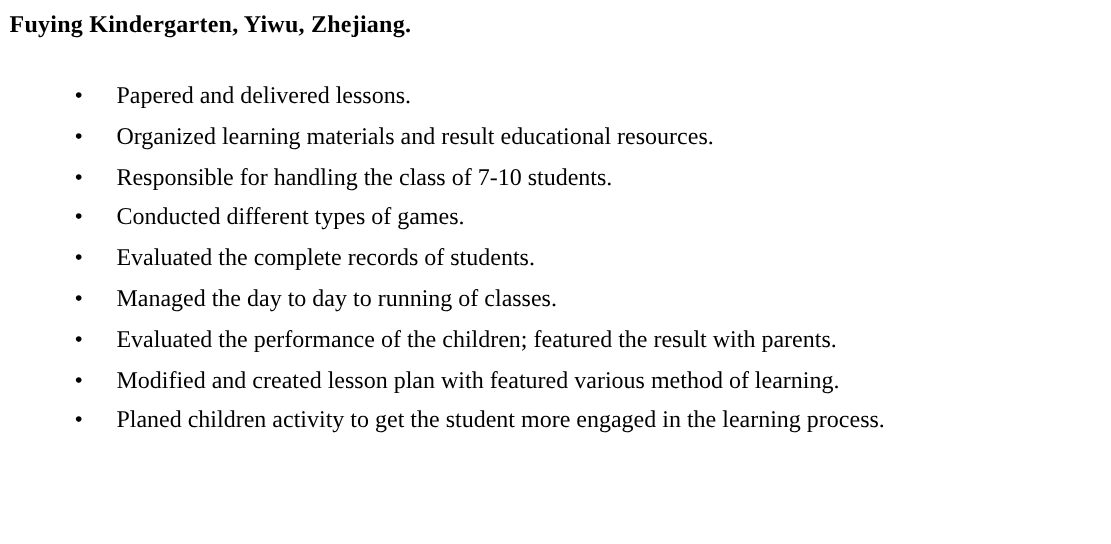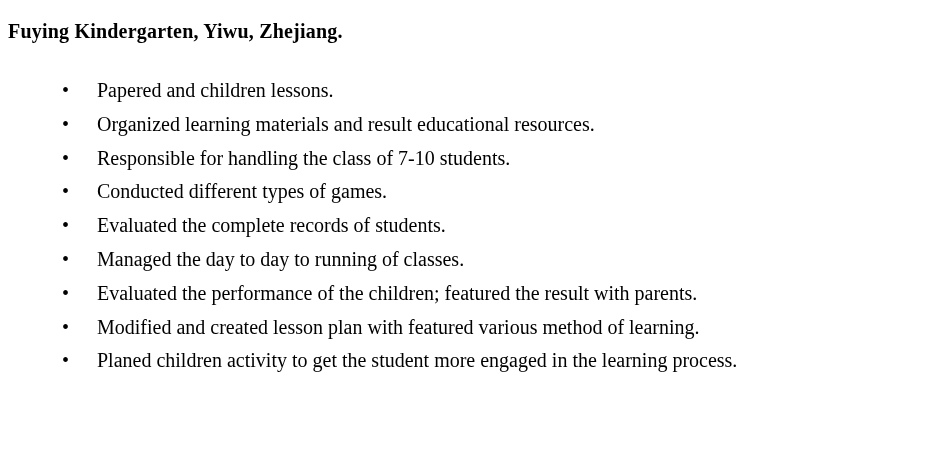--- a/index.html
+++ b/index.html
@@ -8,21 +8,21 @@
     background: #ffffff;
   }
   body {
     width: 926px;
     height: 453px;
     overflow: hidden;
     font-family: "Liberation Serif", "DejaVu Serif", serif;
     color: #000000;
   }
   .doc {
-    padding: 16px 12px 0 8px;
+    padding: 6px 12px 0 8px;
     box-sizing: border-box;
   }
   .heading-line {
     font-weight: bold;
     font-size: 20px;
     line-height: 30px;
     letter-spacing: 0.2px;
   }
   .section-label {
     font-size: 20px;
@@ -54,21 +54,21 @@
 
 <div class="doc">
 
   <div class="heading-line">Fuying Kindergarten, Yiwu, Zhejiang.</div>
 
 
 
   <ul class="duty-list">
     <li class="duty-item">
       <span class="bullet">•</span>
-      <span class="duty-text">Papered and children lessons.</span>
+      <span class="duty-text">Papered and delivered lessons.</span>
     </li>
     <li class="duty-item">
       <span class="bullet">•</span>
       <span class="duty-text">Organized learning materials and result educational resources.</span>
     </li>
     <li class="duty-item">
       <span class="bullet">•</span>
       <span class="duty-text">Responsible for handling the class of 7-10 students.</span>
     </li>
     <li class="duty-item">

